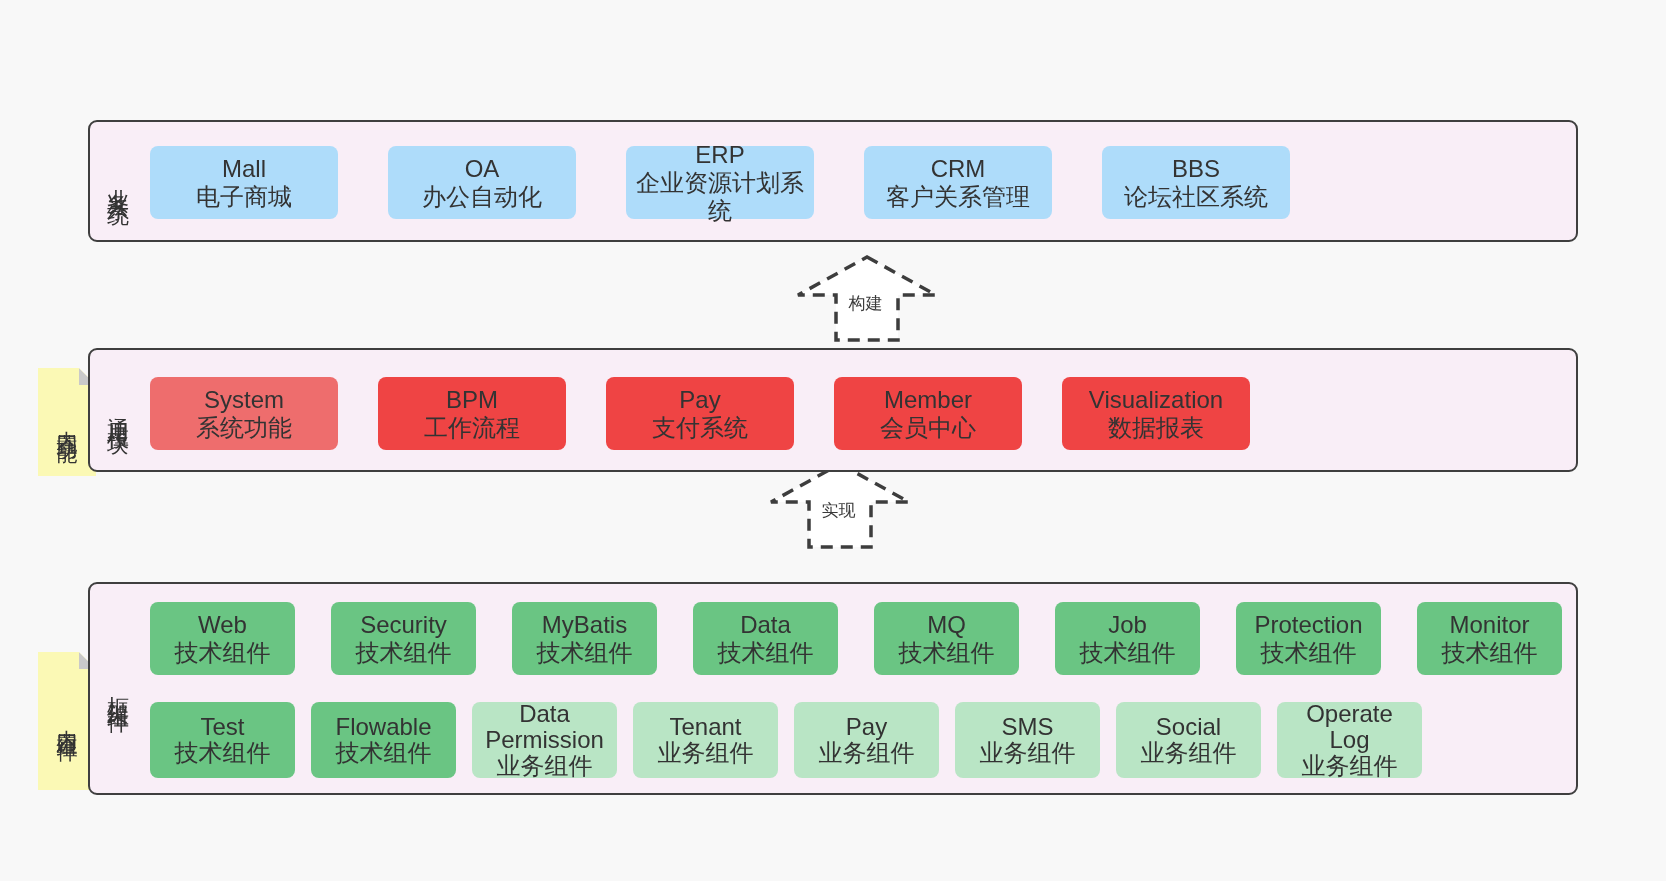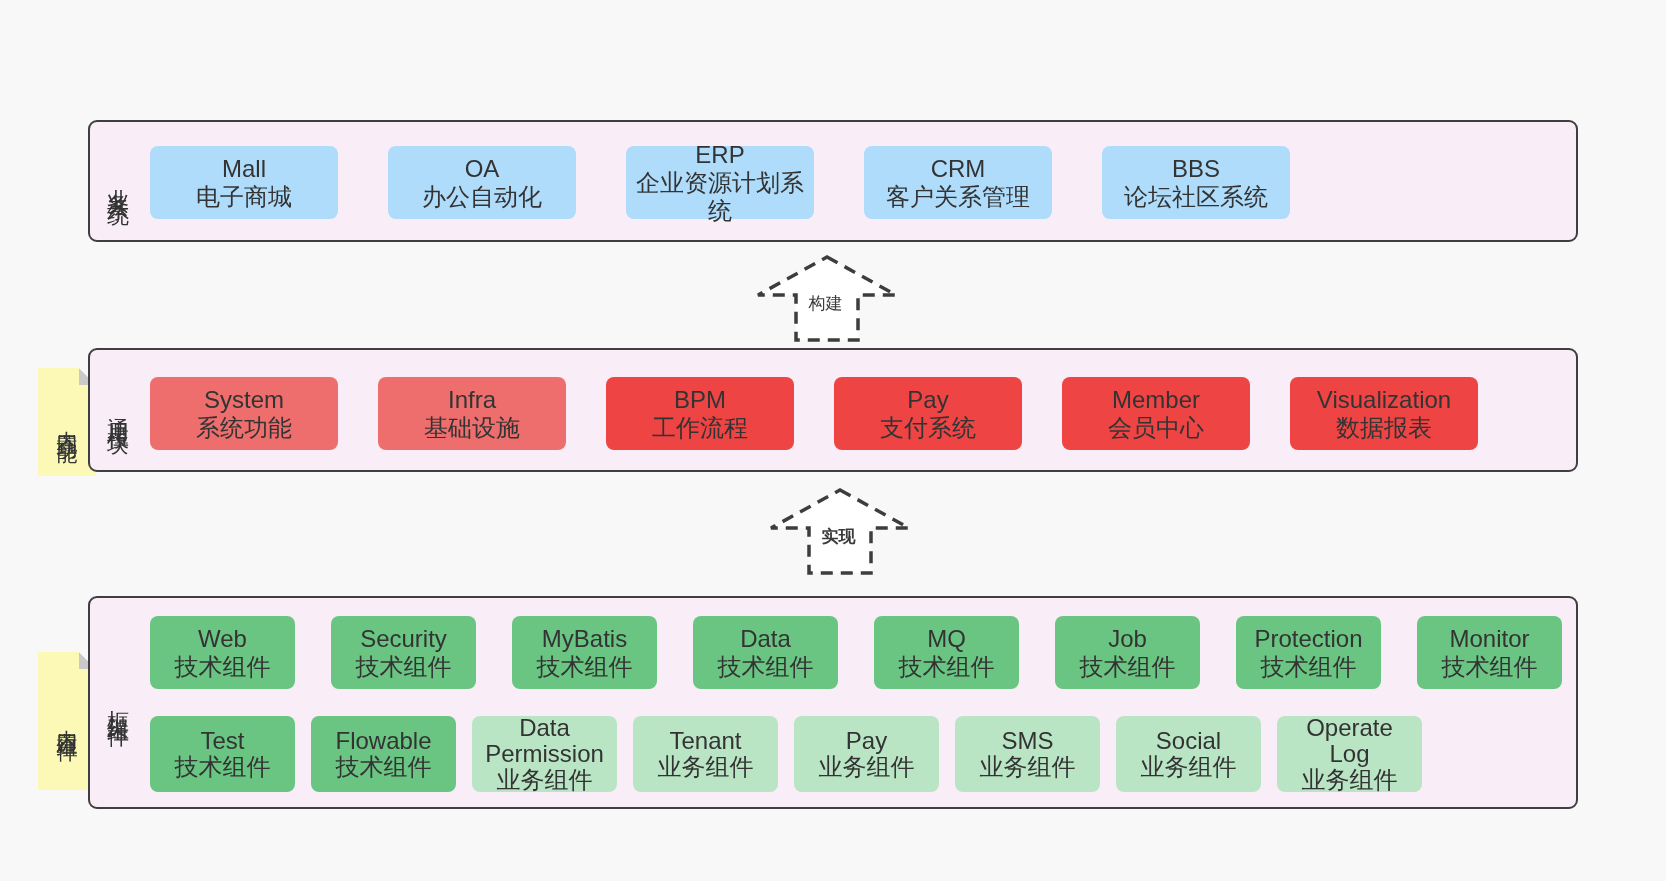--- a/index.html
+++ b/index.html
@@ -8,21 +8,21 @@
     background:#f8f8f8;
     font-family:"Liberation Sans","DejaVu Sans",sans-serif;
     color:#363636;
   }
   .layer{
     position:absolute;left:88px;width:1490px;box-sizing:border-box;
     background:#f9eef7;border:2px solid #3f3f3f;border-radius:9px;z-index:2;
   }
   #layer-business{top:120px;height:122px;}
   #layer-modules{top:348px;height:124px;}
-  #layer-framework{top:582px;height:213px;margin-top:14px;}
+  #layer-framework{top:582px;height:213px;}
   .layer-label{
     position:absolute;left:13px;top:50%;transform:translateY(-50%);
     writing-mode:vertical-rl;text-orientation:upright;
     font-size:22px;letter-spacing:5px;color:#333333;white-space:nowrap;
   }
   .box-row{position:absolute;left:60px;display:flex;}
   #layer-business .box-row{top:24px;gap:50px;}
   #layer-modules .box-row{top:27px;gap:40px;}
   #layer-framework .row1{top:18px;gap:36px;}
   #layer-framework .row2{top:118px;gap:16px;}
@@ -47,22 +47,22 @@
   #note-framework{left:38px;top:652px;height:138px;}
   .note-fold{
     position:absolute;top:0;right:0;width:17px;height:17px;background:#c9c9c9;
     clip-path:polygon(0 0, 100% 100%, 0 100%);
   }
   .note-text{
     writing-mode:vertical-rl;text-orientation:upright;
     font-size:21px;letter-spacing:4px;color:#333333;position:relative;z-index:1;
   }
   .arrow{position:absolute;width:150px;height:92px;z-index:1;}
-  #arrow-build{left:752px;top:253px;text-align:right;}
-  #arrow-impl{left:765px;top:486px;font-weight:bold;}
+  #arrow-build{left:792px;top:253px;text-align:right;}
+  #arrow-impl{left:765px;top:460px;}
   .arrow svg{display:block;}
   .arrow-label{
     position:absolute;left:50%;top:39px;transform:translateX(-54%);
     background:#ffffff;font-size:17px;padding:0 3px;color:#3a3a3a;white-space:nowrap;
   }
 </style>
 </head>
 <body>
 
 <div class="layer" id="layer-business">
@@ -102,24 +102,20 @@
   <div class="note-fold"></div>
   <div class="note-text">内置功能</div>
 </div>
 <div class="layer" id="layer-modules">
   <div class="layer-label">通用模块</div>
   <div class="box-row">
     <div class="box red">
       <div>System</div>
       <div>系统功能</div>
     </div>
-    <div class="box red">
-      <div>Infra</div>
-      <div>基础设施</div>
-    </div>
     <div class="box pink">
       <div>BPM</div>
       <div>工作流程</div>
     </div>
     <div class="box pink">
       <div>Pay</div>
       <div>支付系统</div>
     </div>
     <div class="box pink">
       <div>Member</div>

